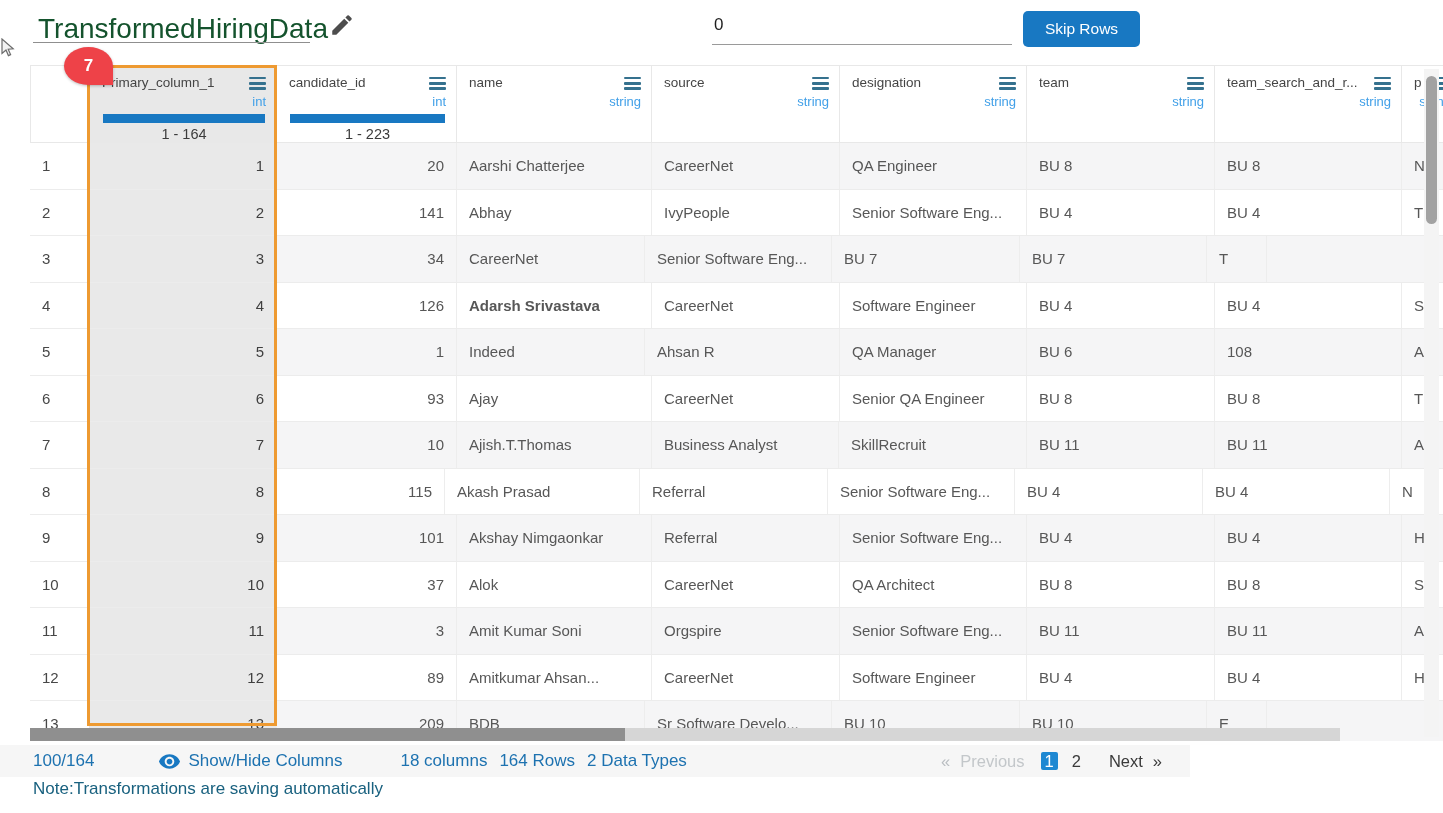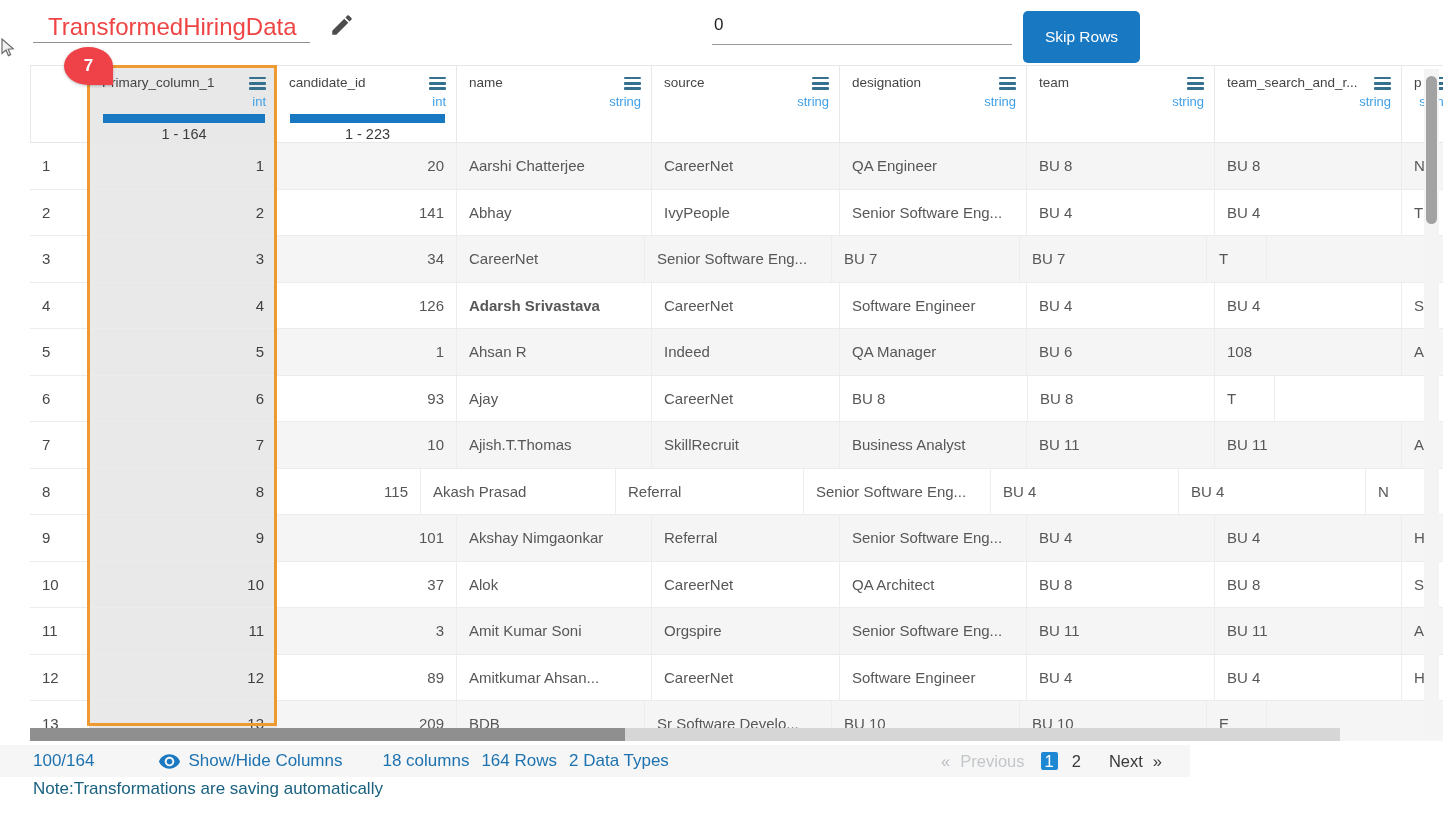--- a/index.html
+++ b/index.html
@@ -1,26 +1,26 @@
 <!DOCTYPE html>
 <html><head>
 <meta charset="utf-8">
 <style>
   * { box-sizing: border-box; margin: 0; padding: 0; }
   html,body { width:1443px; height:813px; overflow:hidden; background:#fff;
               font-family:"Liberation Sans", sans-serif; }
 
   
   .cursor-icon { position:absolute; left:0px; top:38px; z-index:20; }
-  .title-text { position:absolute; left:48px; top:13px; font-size:24px; color:#ef4444; }
+  .title-text { position:absolute; left:38px; top:13px; font-size:28px; color:#14532d; }
   .title-underline { position:absolute; left:33px; top:42px; width:277px; border-bottom:1px solid #8f8f8f; }
   .pencil-icon { position:absolute; left:329px; top:12px; }
   .skip-value { position:absolute; left:714px; top:15px; font-size:17px; color:#1f1f1f; }
   .skip-underline { position:absolute; left:712px; top:44px; width:300px; border-bottom:1px solid #9a9a9a; }
-  .skip-btn { position:absolute; left:1023px; top:11px; width:117px; height:52px;
+  .skip-btn { position:absolute; left:1023px; top:11px; width:117px; height:36px;
               background:#1878c2; color:#fff; font-size:15.5px; font-family:inherit;
               border:none; border-radius:5px; cursor:pointer; }
 
   
   .badge7 { position:absolute; left:64px; top:47px; width:49px; height:38px; z-index:10;
             background:#ee4248; border-radius:50% 50% 0 50%;
             display:flex; align-items:center; justify-content:center;
             color:#fff; font-size:17px; font-weight:bold;
             box-shadow:0 1px 3px rgba(0,0,0,.25); }
 
@@ -57,21 +57,21 @@
   .hthumb { position:absolute; left:0; top:0; width:595px; height:13px; background:#8f8f8f; }
   .vscroll { position:absolute; left:1394px; top:4px; width:15px; height:668px; background:#f4f4f4; }
   .vthumb { position:absolute; left:2px; top:7px; width:11px; height:148px; background:#a2a2a2; border-radius:6px; }
 
   
   .footer { position:absolute; left:0; top:745px; width:1190px; height:32px; background:#f6f6f6;
             display:flex; align-items:center; font-size:17px; color:#1d72b0; }
   .f-count { margin-left:33px; }
   .f-eye { margin-left:64px; display:flex; align-items:center; cursor:pointer; }
   .f-showhide { margin-left:7px; cursor:pointer; }
-  .f-cols { margin-left:40px; }
+  .f-cols { margin-left:58px; }
   .f-rows { margin-left:12px; }
   .f-types { margin-left:12px; }
   .pagination { margin-left:auto; margin-right:28px; display:flex; align-items:center;
                 font-size:16.5px; color:#3a3a3a; }
   .pg-arrow-prev { color:#b9bdc1; margin-right:10px; }
   .pg-prev { color:#c3c7ca; margin-right:16px; }
   .page { min-width:28px; height:28px; line-height:28px; text-align:center; margin-right:10px;
           cursor:pointer; border-radius:2px; padding:0 4px; }
   .page.active { background:#1e88d2; color:#fff; }
   .pg-next { margin:0 10px 0 14px; cursor:pointer; }
@@ -240,52 +240,53 @@
         <div class="cell" style="width: 188px;">CareerNet</div>
         <div class="cell" style="width: 187px;">Software Engineer</div>
         <div class="cell" style="width: 188px;">BU 4</div>
         <div class="cell" style="width: 187px;">BU 4</div>
         <div class="cell" style="width: 60px;">S</div>
       </div>
       <div class="trow odd">
         <div class="cell idx" style="width: 60px;">5</div>
         <div class="cell num hl" style="width: 187px;">5</div>
         <div class="cell num" style="width: 180px;">1</div>
+        <div class="cell" style="width: 188px;">Indeed</div>
         <div class="cell" style="width: 195px;">Ahsan R</div>
-        <div class="cell" style="width: 188px;">Indeed</div>
         <div class="cell" style="width: 187px;">QA Manager</div>
         <div class="cell" style="width: 188px;">BU 6</div>
         <div class="cell" style="width: 187px;">108</div>
         <div class="cell" style="width: 60px;">A</div>
       </div>
       <div class="trow">
         <div class="cell idx" style="width: 60px;">6</div>
         <div class="cell num hl" style="width: 187px;">6</div>
         <div class="cell num" style="width: 180px;">93</div>
         <div class="cell" style="width: 195px;">Ajay</div>
         <div class="cell" style="width: 188px;">CareerNet</div>
+        <div class="cell" style="width: 187px;">Senior QA Engineer</div>
         <div class="cell" style="width: 188px;">BU 8</div>
         <div class="cell" style="width: 187px;">BU 8</div>
         <div class="cell" style="width: 60px;">T</div>
       </div>
       <div class="trow odd">
         <div class="cell idx" style="width: 60px;">7</div>
         <div class="cell num hl" style="width: 187px;">7</div>
         <div class="cell num" style="width: 180px;">10</div>
         <div class="cell" style="width: 195px;">Ajish.T.Thomas</div>
+        <div class="cell" style="width: 187px;">Business Analyst</div>
         <div class="cell" style="width: 188px;">SkillRecruit</div>
-        <div class="cell" style="width: 187px;">Business Analyst</div>
         <div class="cell" style="width: 188px;">BU 11</div>
         <div class="cell" style="width: 187px;">BU 11</div>
         <div class="cell" style="width: 60px;">A</div>
       </div>
       <div class="trow">
         <div class="cell idx" style="width: 60px;">8</div>
         <div class="cell num hl" style="width: 187px;">8</div>
-        <div class="cell num" style="width: 144px;">115</div>
+        <div class="cell num" style="width: 168px;">115</div>
         <div class="cell" style="width: 195px;">Akash Prasad</div>
         <div class="cell" style="width: 188px;">Referral</div>
         <div class="cell" style="width: 187px;">Senior Software Eng...</div>
         <div class="cell" style="width: 188px;">BU 4</div>
         <div class="cell" style="width: 187px;">BU 4</div>
         <div class="cell" style="width: 60px;">N</div>
       </div>
       <div class="trow odd">
         <div class="cell idx" style="width: 60px;">9</div>
         <div class="cell num hl" style="width: 187px;">9</div>

